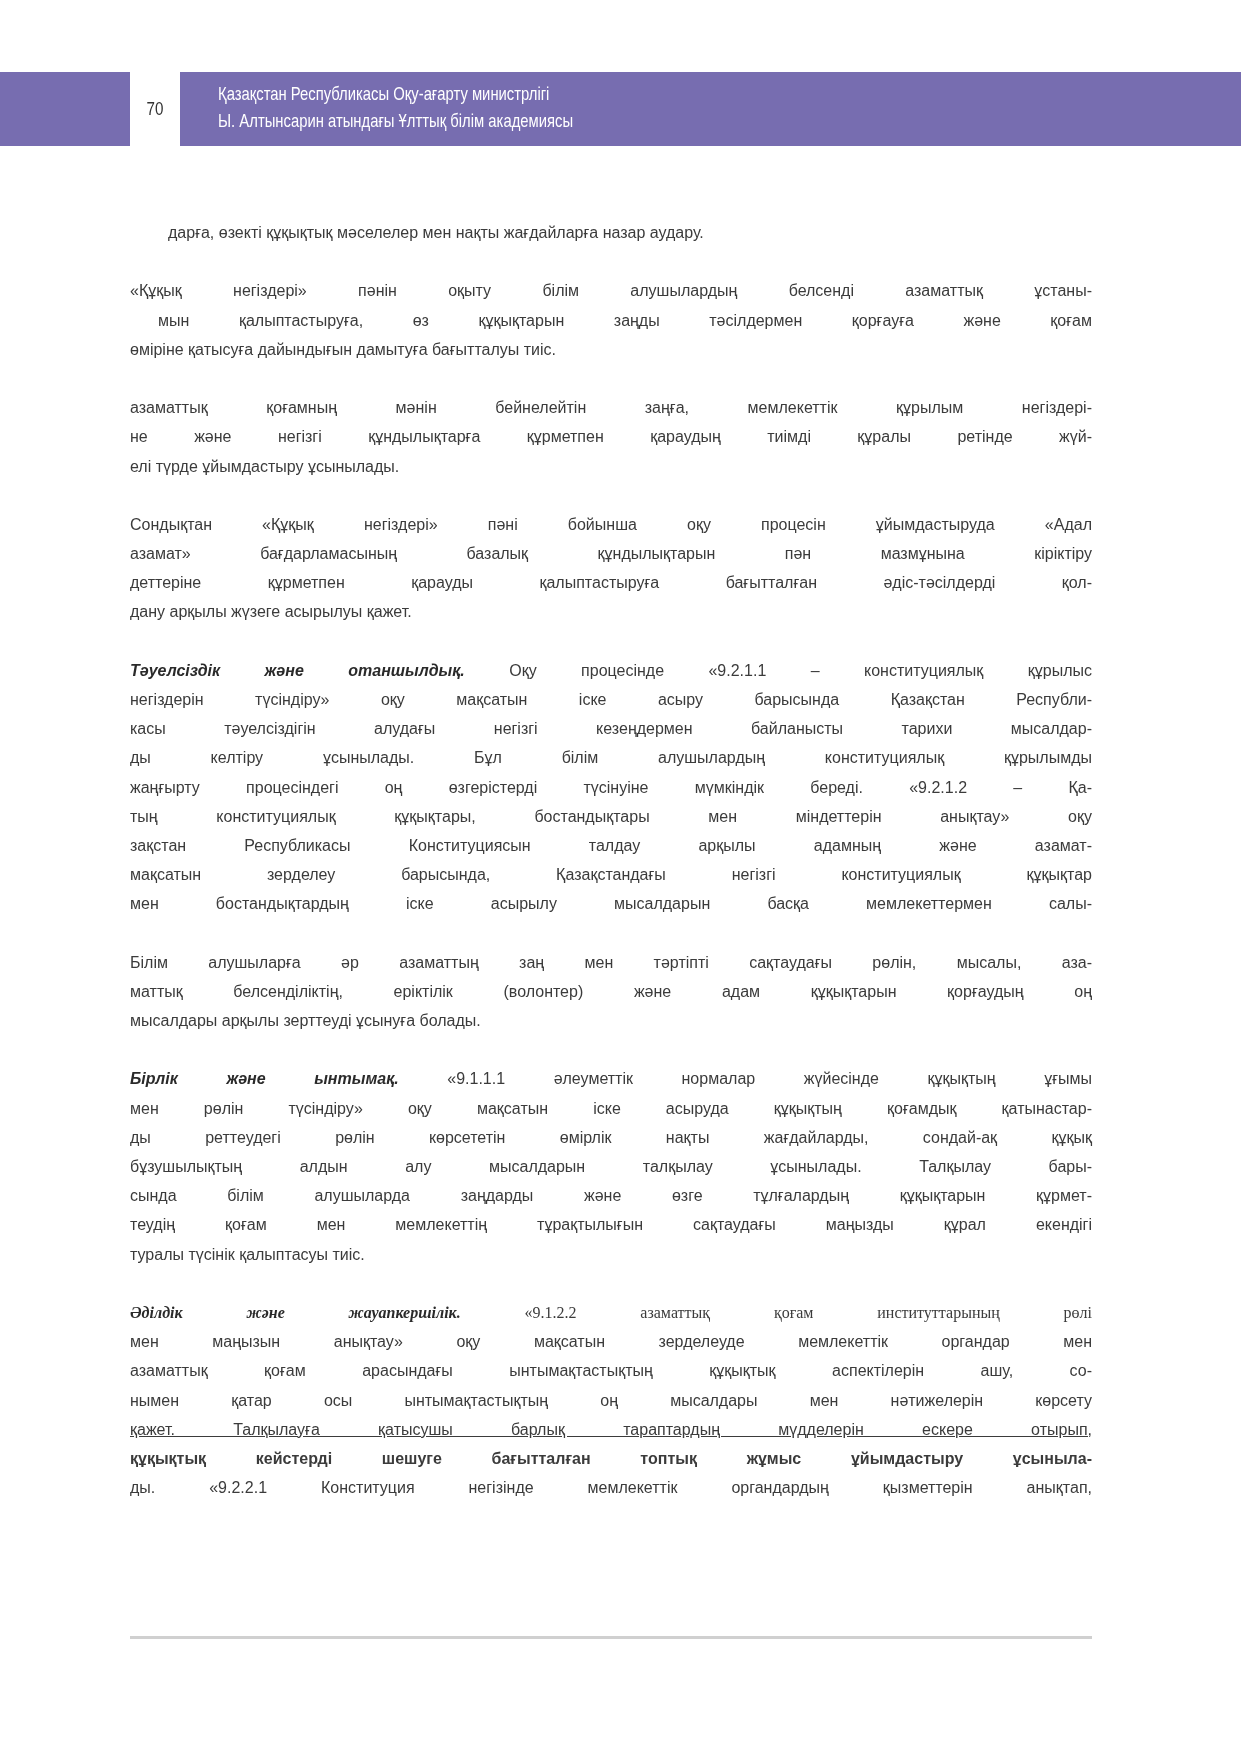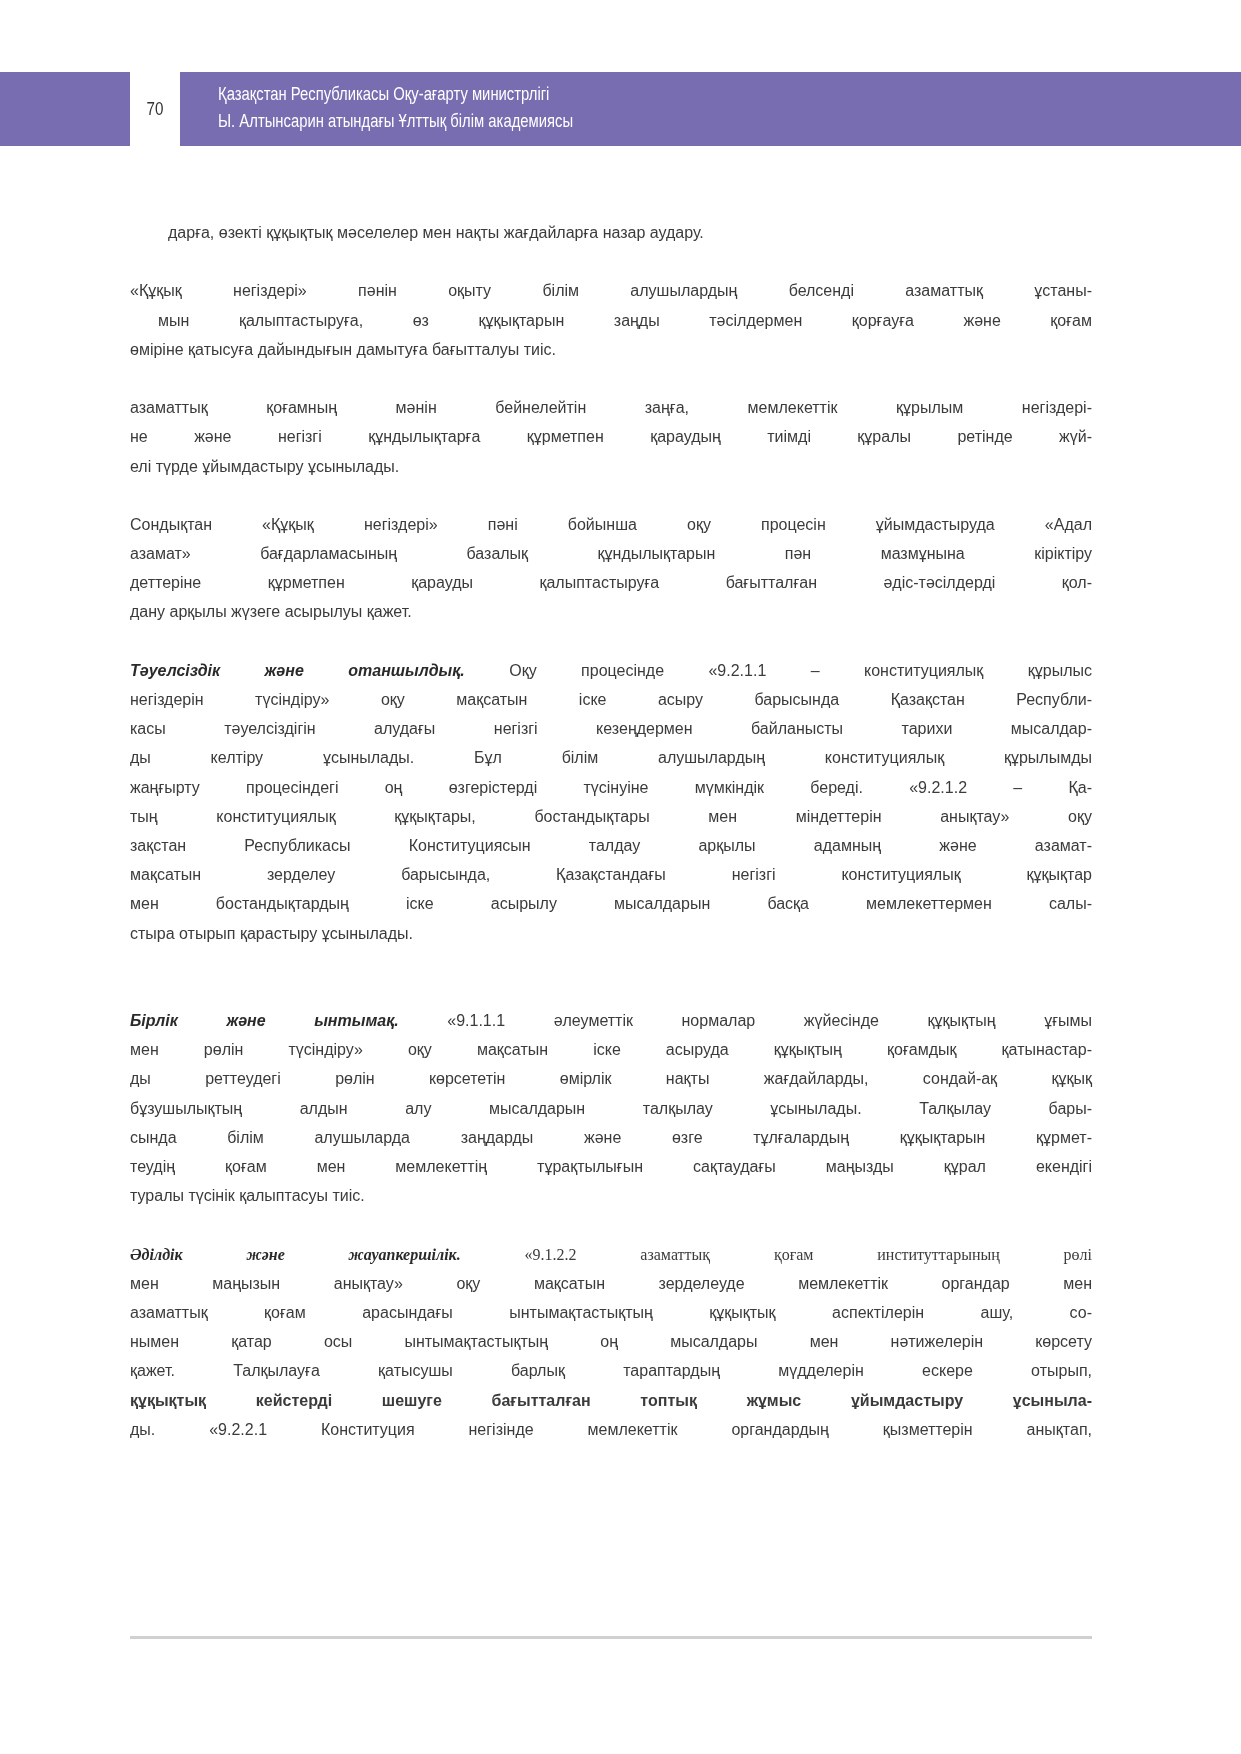--- a/index.html
+++ b/index.html
@@ -60,41 +60,45 @@
   <div>
     <span class="line" style="white-space: nowrap;"><span class="lead">Тәуелсіздік және отаншылдық.</span><span> Оқу процесінде «9.2.1.1 – конституциялық құрылыс</span></span>
     <span class="line" style="white-space: nowrap;">негіздерін түсіндіру» оқу мақсатын іске асыру барысында Қазақстан Республи-</span>
     <span class="line" style="white-space: nowrap;">касы тәуелсіздігін алудағы негізгі кезеңдермен байланысты тарихи мысалдар-</span>
     <span class="line" style="white-space: nowrap;">ды келтіру ұсынылады. Бұл білім алушылардың конституциялық құрылымды</span>
     <span class="line" style="white-space: nowrap;">жаңғырту процесіндегі оң өзгерістерді түсінуіне мүмкіндік береді. «9.2.1.2 – Қа-</span>
     <span class="line" style="white-space: nowrap;">тың конституциялық құқықтары, бостандықтары мен міндеттерін анықтау» оқу</span>
     <span class="line" style="white-space: nowrap;">зақстан Республикасы Конституциясын талдау арқылы адамның және азамат-</span>
     <span class="line" style="white-space: nowrap;">мақсатын зерделеу барысында, Қазақстандағы негізгі конституциялық құқықтар</span>
     <span class="line" style="white-space: nowrap;">мен бостандықтардың іске асырылу мысалдарын басқа мемлекеттермен салы-</span>
-    <span class="line last" style="white-space: nowrap;">стыра отырып қарастыру ұсынылады.</span>
   </div>
   <div class="blank"></div>
 
+  <div>
+    <span class="line" style="white-space: nowrap;">Білім алушыларға әр азаматтың заң мен тәртіпті сақтаудағы рөлін, мысалы, аза-</span>
+    <span class="line" style="white-space: nowrap;">маттық белсенділіктің, еріктілік (волонтер) және адам құқықтарын қорғаудың оң</span>
+    <span class="line last" style="white-space: nowrap;">мысалдары арқылы зерттеуді ұсынуға болады.</span>
+  </div>
   <div class="blank"></div>
 
   <div>
     <span class="line" style="white-space: nowrap;"><span class="lead">Бірлік және ынтымақ.</span><span> «9.1.1.1 әлеуметтік нормалар жүйесінде құқықтың ұғымы</span></span>
     <span class="line" style="white-space: nowrap;">мен рөлін түсіндіру» оқу мақсатын іске асыруда құқықтың қоғамдық қатынастар-</span>
     <span class="line" style="white-space: nowrap;">ды реттеудегі рөлін көрсететін өмірлік нақты жағдайларды, сондай-ақ құқық</span>
     <span class="line" style="white-space: nowrap;">бұзушылықтың алдын алу мысалдарын талқылау ұсынылады. Талқылау бары-</span>
     <span class="line" style="white-space: nowrap;">сында білім алушыларда заңдарды және өзге тұлғалардың құқықтарын құрмет-</span>
     <span class="line" style="white-space: nowrap;">теудің қоғам мен мемлекеттің тұрақтылығын сақтаудағы маңызды құрал екендігі</span>
     <span class="line last" style="white-space: nowrap;">туралы түсінік қалыптасуы тиіс.</span>
   </div>
   <div class="blank"></div>
 
   <div>
     <span class="line" style="white-space: nowrap; font-family: Liberation Serif, serif;"><span class="lead">Әділдік және жауапкершілік.</span><span> «9.1.2.2 азаматтық қоғам институттарының рөлі</span></span>
     <span class="line" style="white-space: nowrap;">мен маңызын анықтау» оқу мақсатын зерделеуде мемлекеттік органдар мен</span>
     <span class="line" style="white-space: nowrap;">азаматтық қоғам арасындағы ынтымақтастықтың құқықтық аспектілерін ашу, со-</span>
     <span class="line" style="white-space: nowrap;">нымен қатар осы ынтымақтастықтың оң  мысалдары мен нәтижелерін көрсету</span>
-    <span class="line" style="white-space: nowrap;">қажет. Талқылауға қатысушы барлық тараптардың мүдделерін ескере отырып,</span>
+    <span class="line" style="white-space: nowrap; text-decoration: underline;">қажет. Талқылауға қатысушы барлық тараптардың мүдделерін ескере отырып,</span>
     <span class="line" style="white-space: nowrap; font-weight: bold;">құқықтық кейстерді шешуге бағытталған топтық жұмыс ұйымдастыру ұсыныла-</span>
     <span class="line" style="white-space: nowrap;">ды. «9.2.2.1 Конституция негізінде мемлекеттік органдардың қызметтерін анықтап,</span>
   </div>
 </div>
 
 <div class="footer-rule"></div>
 
 </body></html>

